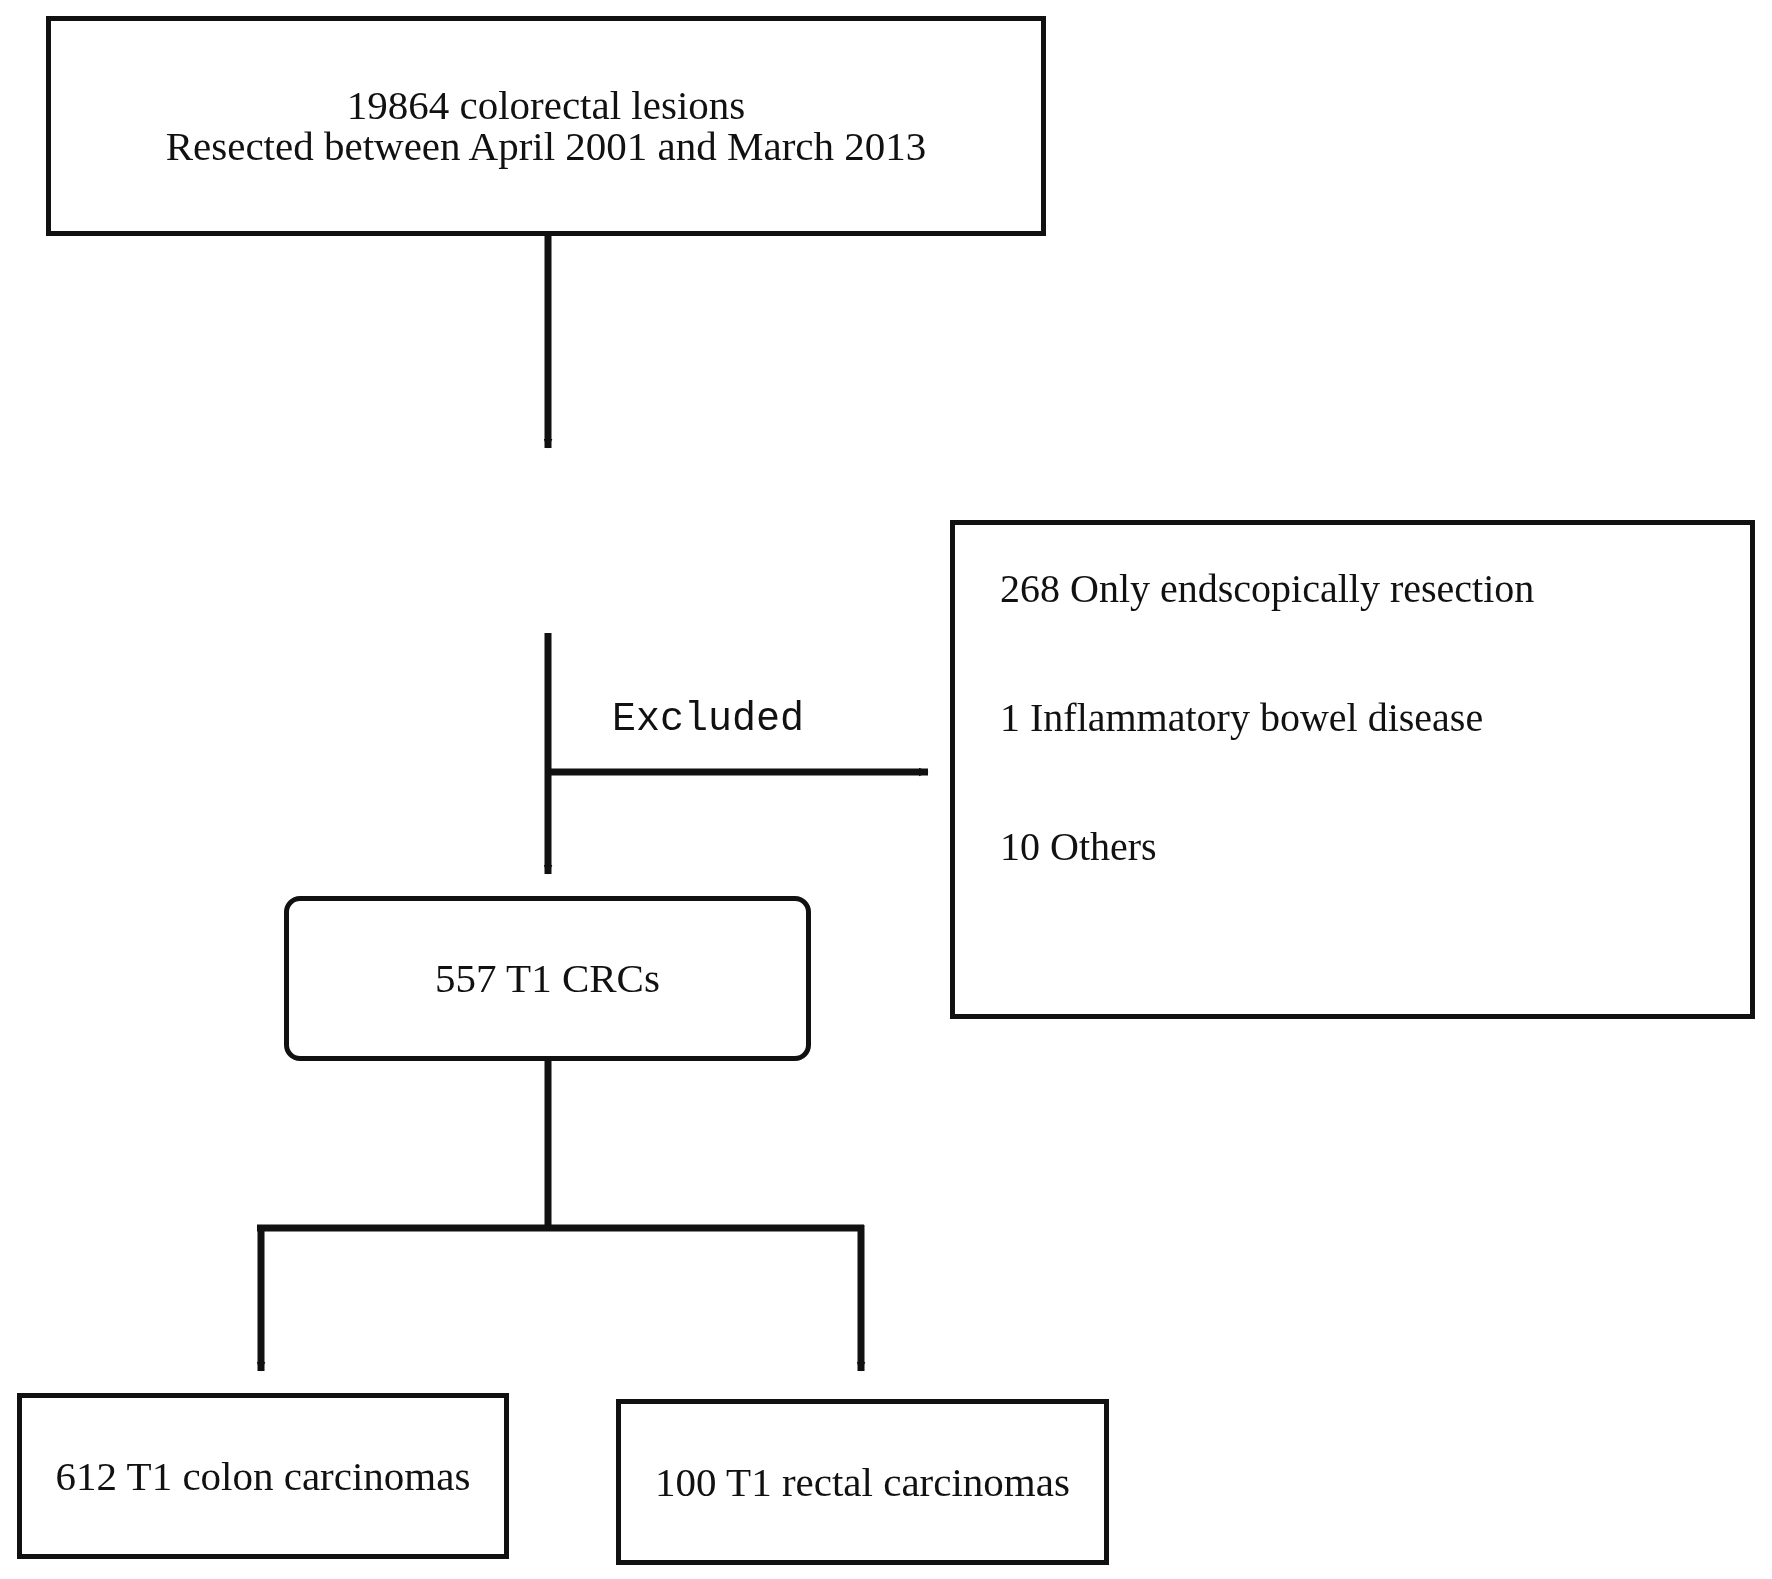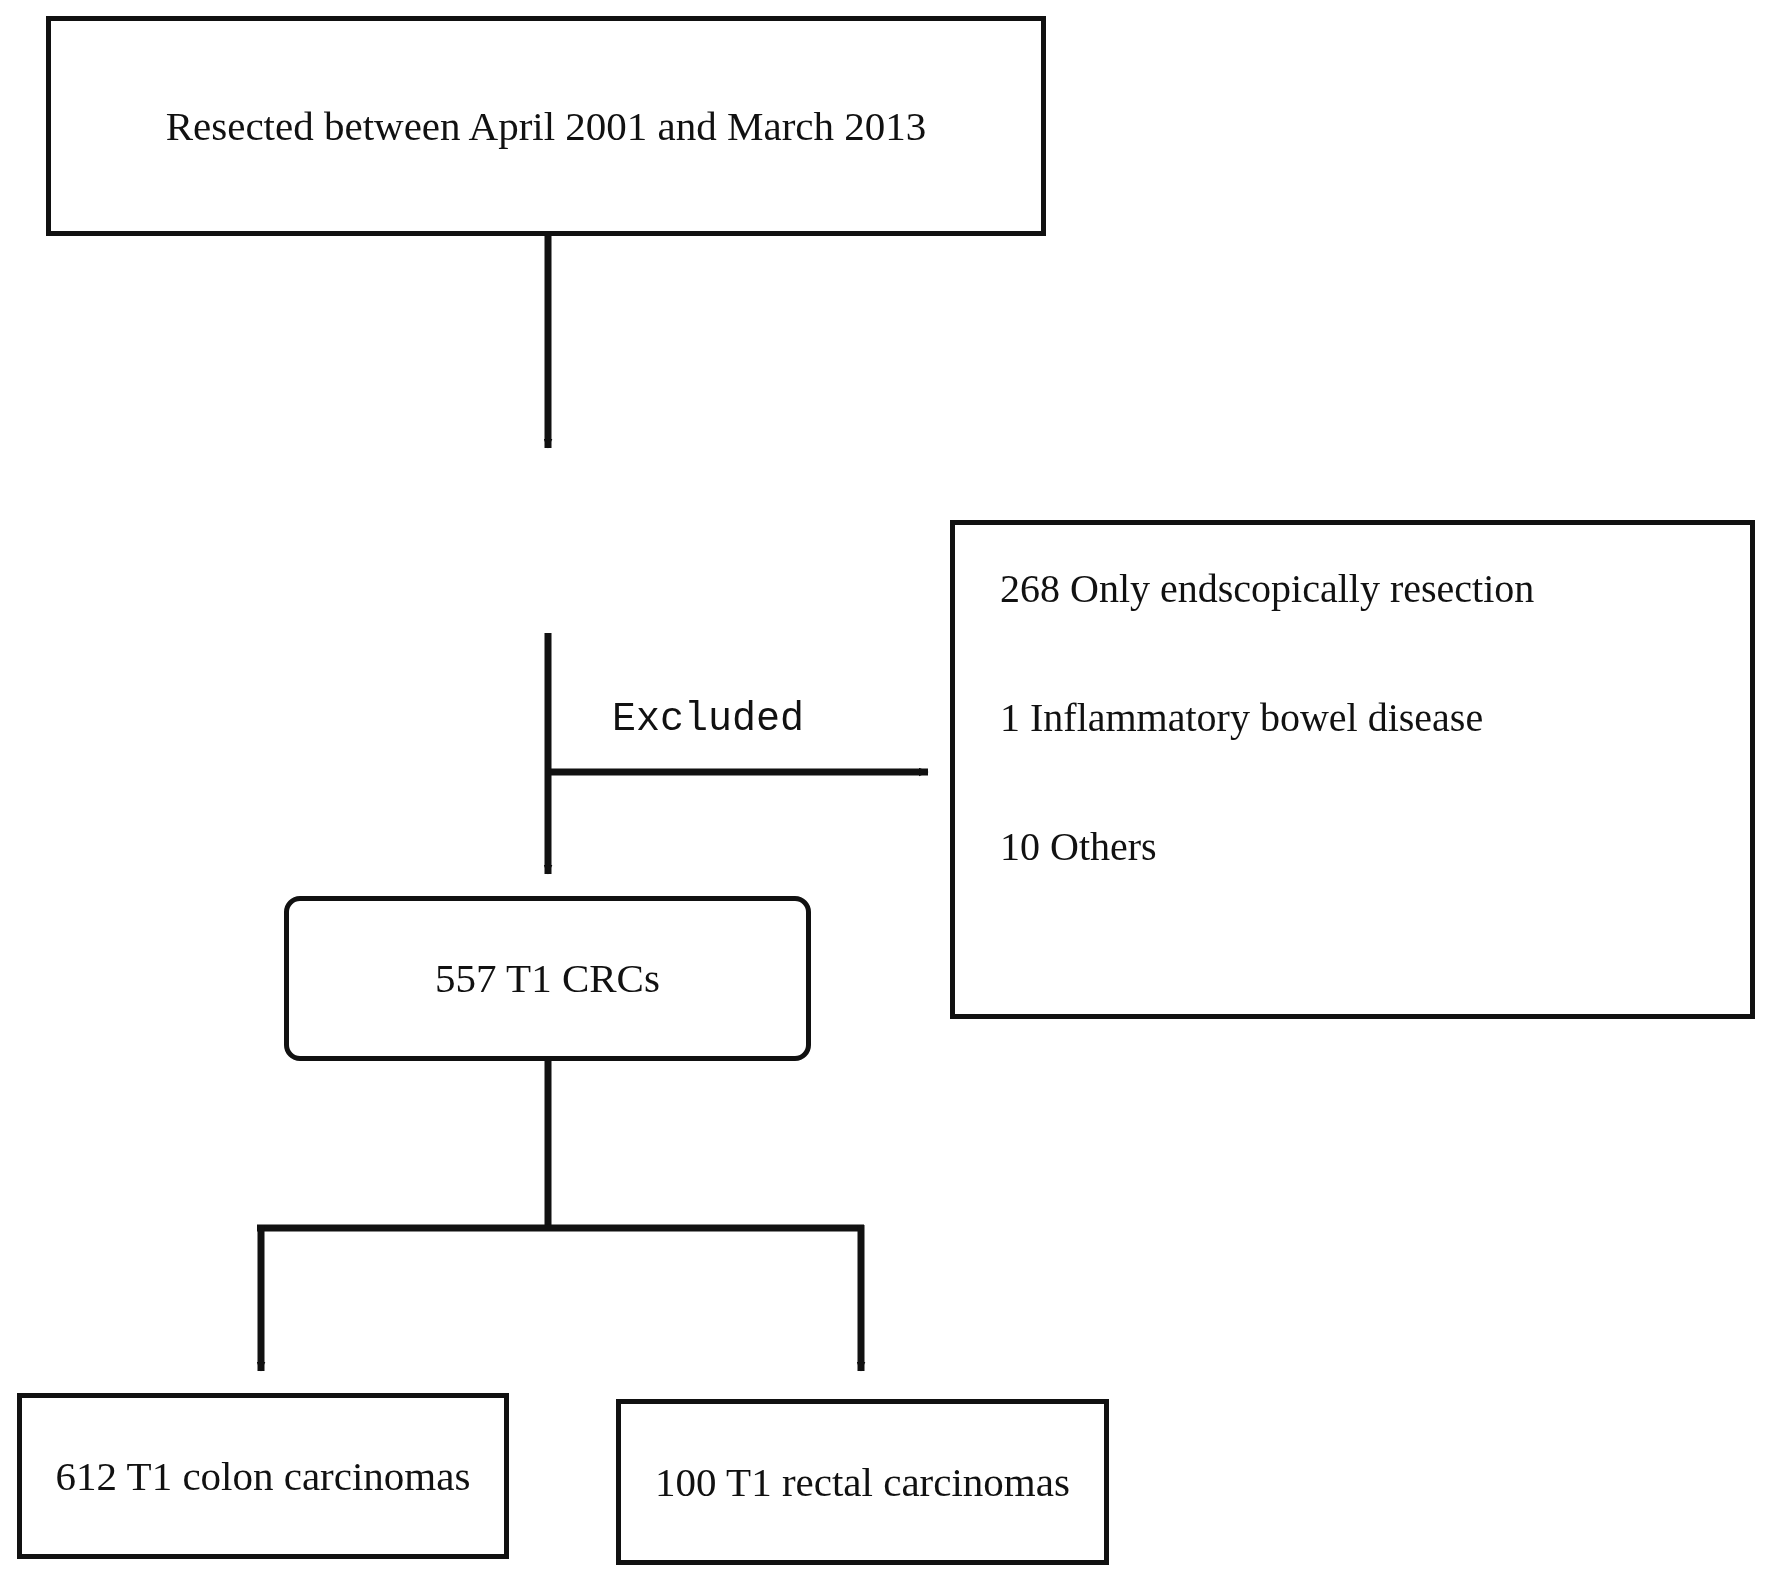--- a/index.html
+++ b/index.html
@@ -141,20 +141,21 @@
 
     <g>
       <line x1="548" y1="1061" x2="548" y2="1228" stroke="#111111" stroke-width="7"></line>
       <line x1="257" y1="1228" x2="864" y2="1228" stroke="#111111" stroke-width="7"></line>
       <line x1="261" y1="1225" x2="261" y2="1371" stroke="#111111" stroke-width="7" marker-end="url(#arrowhead)"></line>
       <line x1="861" y1="1225" x2="861" y2="1371" stroke="#111111" stroke-width="7" marker-end="url(#arrowhead)"></line>
     </g>
   </svg>
 
   <div class="node" id="box-source">
+    <div class="node-line">19864 colorectal lesions</div>
     <div class="node-line">Resected between April 2001 and March 2013</div>
   </div>
 
 
   <div class="node" id="box-excluded">
     <div class="excl-line">268 Only endscopically resection</div>
     <div class="excl-line">1 Inflammatory bowel disease</div>
     <div class="excl-line">10 Others</div>
   </div>
 

